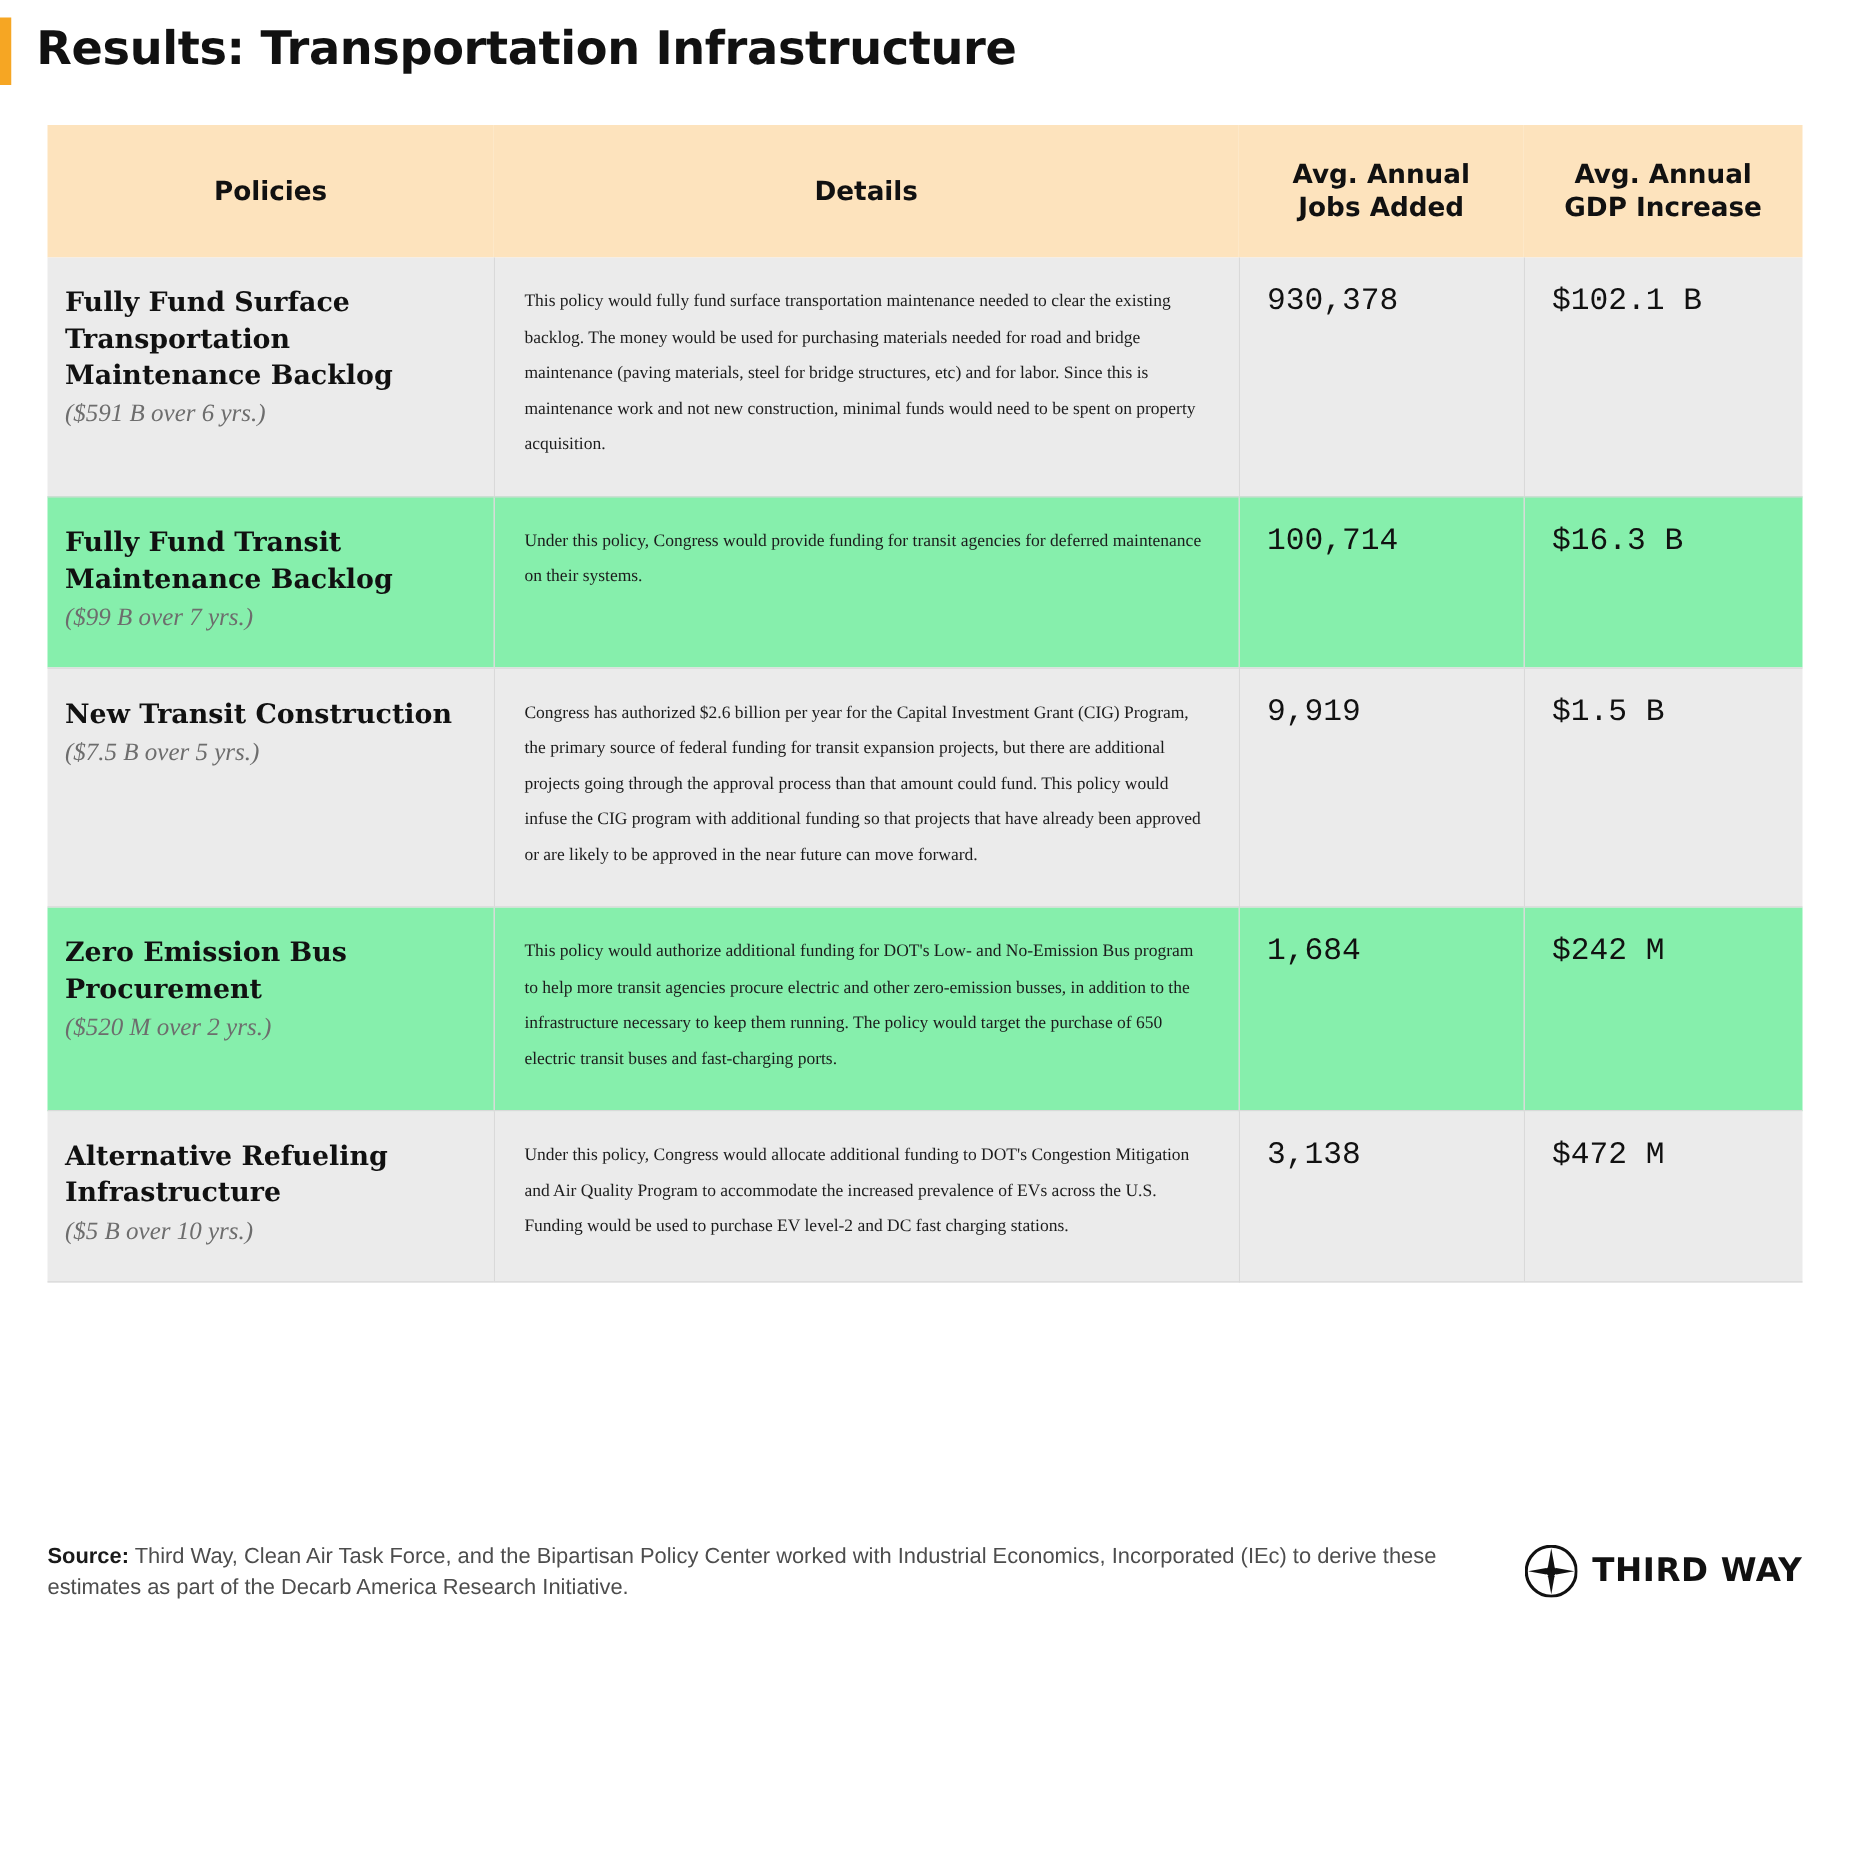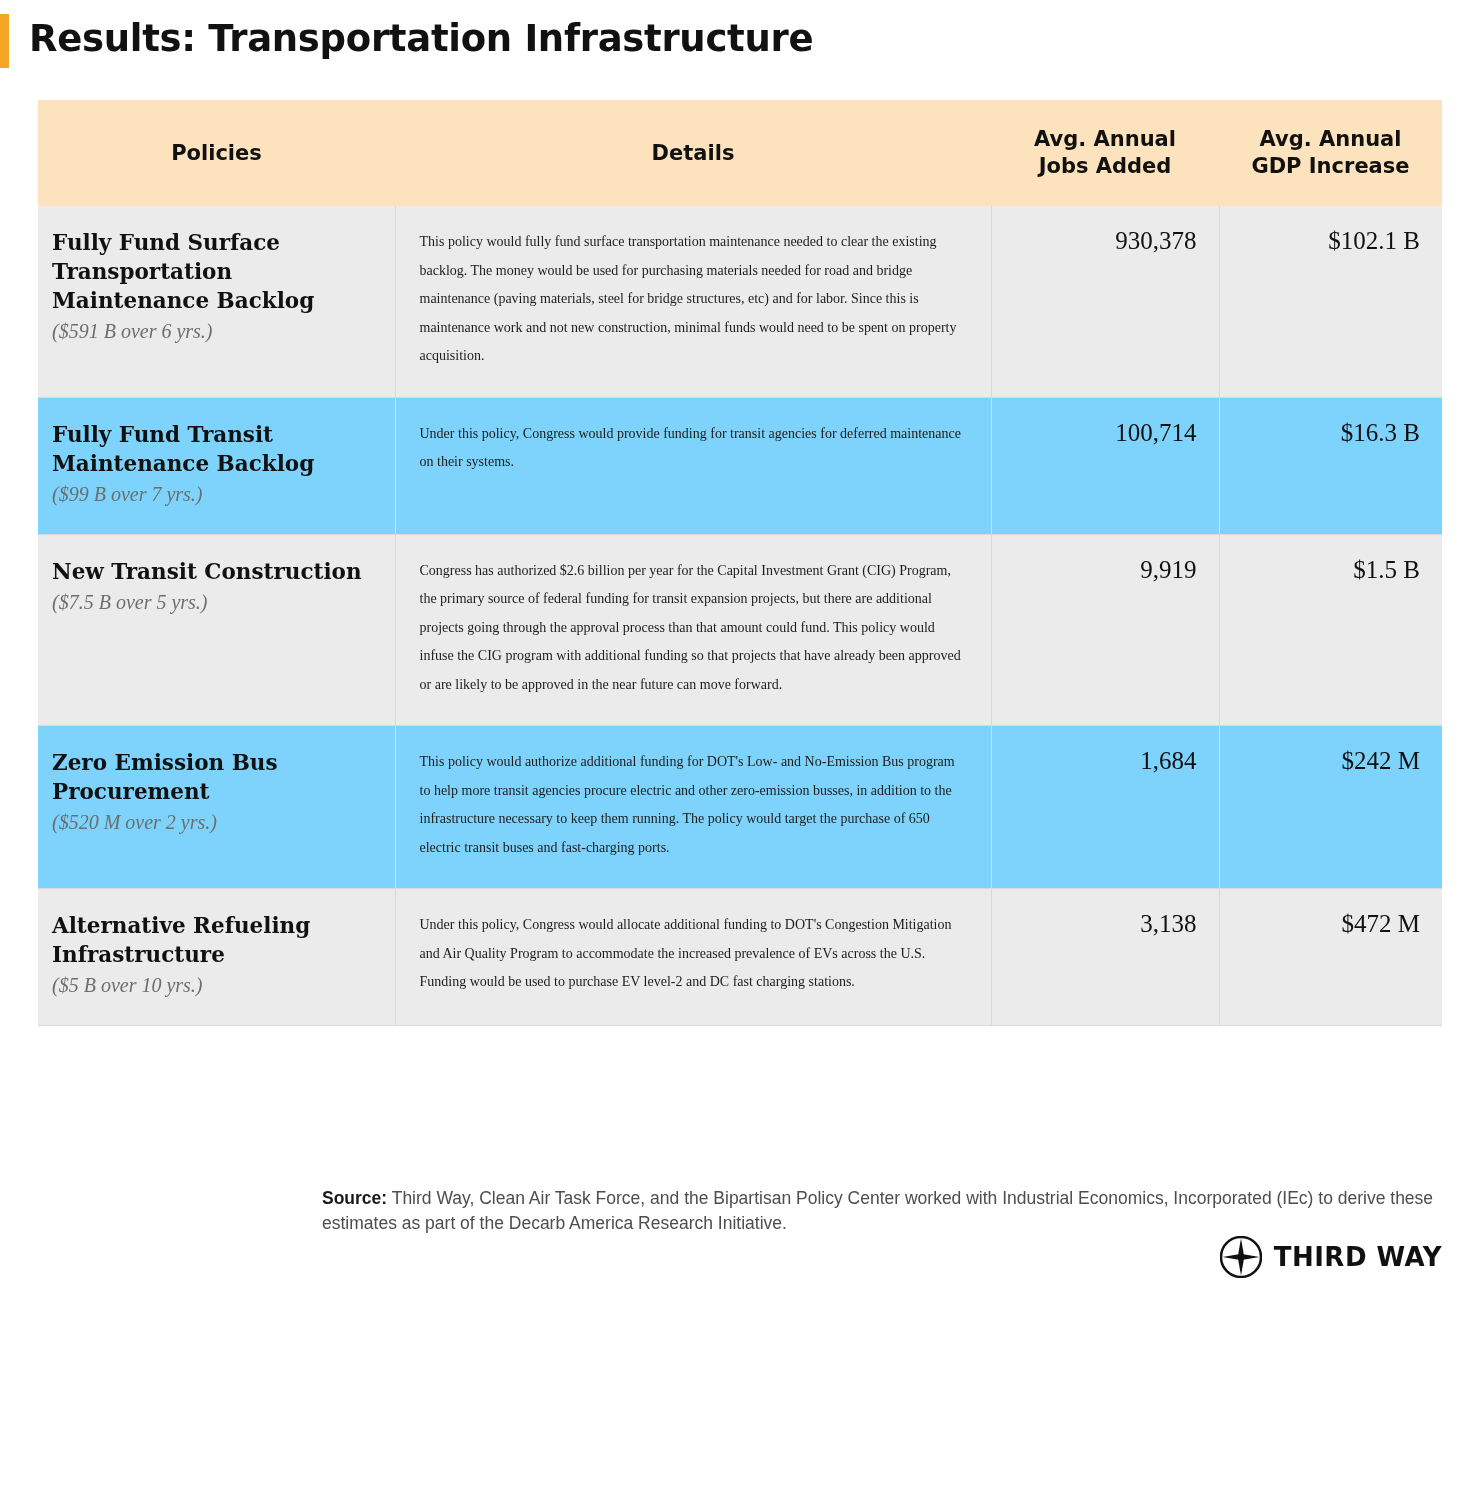--- a/index.html
+++ b/index.html
@@ -77,21 +77,21 @@
   }
   thead th.h-policies { padding-left: 0; padding-right: 0; }
 
   tbody td {
     vertical-align: top;
     padding: 22px 22px 26px 22px;
     border-bottom: 1px solid #d9d9d9;
     font-family: "Liberation Serif", serif;
   }
   tbody tr.alt td { background: #ebebeb; }
-  tbody tr.plain td { background: #7dd3fc; }
+  tbody tr.plain td { background: #86efac; }
 
   td.policy {
     padding-left: 14px;
     padding-right: 16px;
   }
   .policy-name {
     font-family: "DejaVu Serif", serif;
     font-weight: bold;
     font-size: 21.5px;
     line-height: 29px;
@@ -108,41 +108,40 @@
   td.details {
     font-size: 14px;
     line-height: 28.5px;
     color: #1c1c1c;
     padding-left: 24px;
     padding-right: 24px;
     border-left: 1px solid #d9d9d9;
     border-right: 1px solid #d9d9d9;
   }
   td.num {
-    text-align: right;
-    font-family: Liberation Serif, serif;
+    text-align: left;
+    font-family: Liberation Mono, monospace;
     font-size: 25px;
     line-height: 30px;
     color: #111111;
     padding-top: 20px;
   }
   td.gdp {
     border-left: 1px solid #d9d9d9;
   }
 
   
   .footer {
     position: absolute;
     left: 38px;
     right: 38px;
     bottom: 18px;
     display: flex;
     align-items: flex-end;
     justify-content: space-between;
-    flex-direction: column;
   }
   .source {
     font-family: "Liberation Sans", sans-serif;
     font-size: 17.5px;
     line-height: 25px;
     color: #4d4d4d;
     max-width: 1120px;
   }
   .source b {
     color: #1a1a1a;

